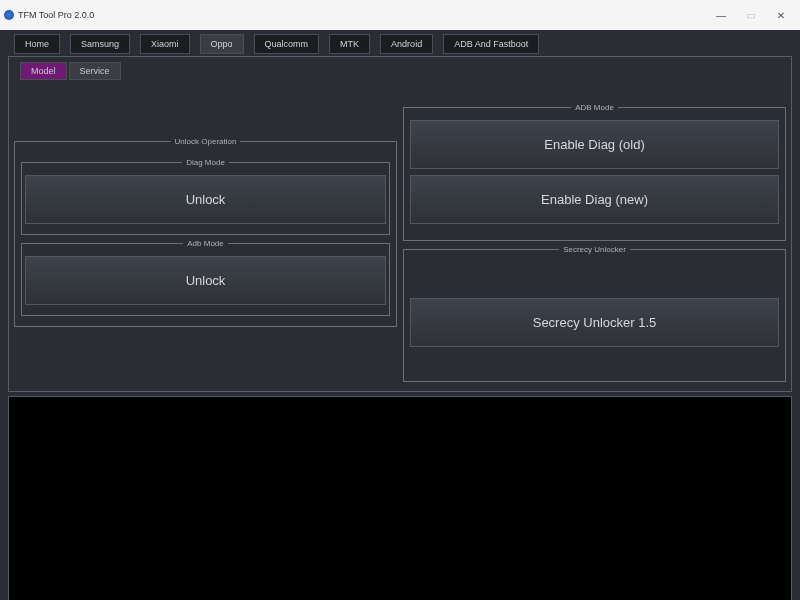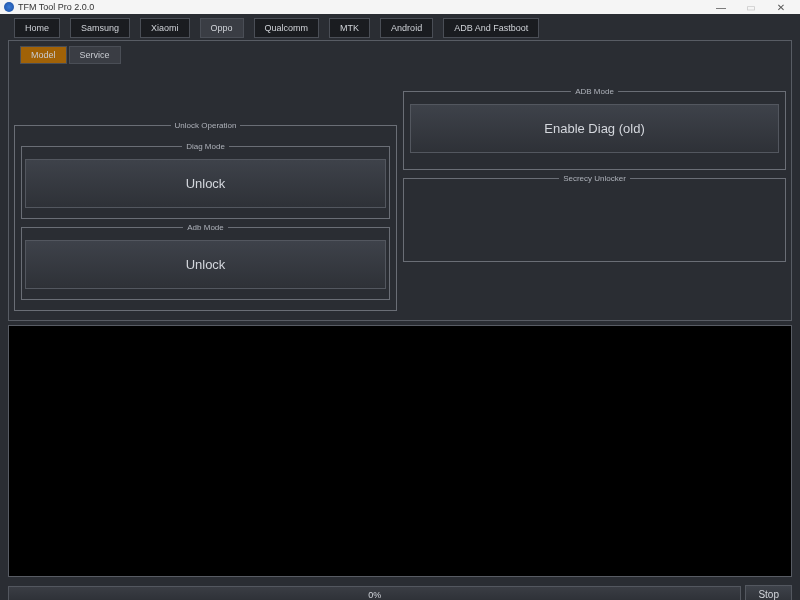--- a/index.html
+++ b/index.html
@@ -6,21 +6,21 @@
     body {
       width: 800px;
       height: 600px;
       background: #2a2d33;
       font-family: "Segoe UI", Arial, sans-serif;
       font-size: 11px;
       color: #b8bcc4;
       overflow: hidden;
     }
     .titlebar {
-      height: 14px;
+      height: 30px;
       background: #f5f5f5;
       display: flex;
       align-items: center;
       padding: 0 4px;
       color: #333;
       font-size: 9px;
     }
     .titlebar .app-icon {
       width: 10px; height: 10px;
       background: radial-gradient(circle, #3a7bd5, #1a4ca0);
@@ -59,21 +59,21 @@
       padding: 5px 5px 5px 5px;
       background: #2a2d33;
     }
     .sub-tabs {
       display: flex;
       gap: 2px;
       margin-bottom: 4px;
       padding-left: 6px;
     }
     .sub-tab {
-      background: #a16207;
+      background: #701a75;
       border: 1px solid #4a4e56;
       color: #c8cbd1;
       padding: 3px 10px;
       font-size: 9px;
       cursor: pointer;
     }
     .sub-tab.active { background: #3a3d44; }
     .panels-row {
       display: flex;
       gap: 6px;
@@ -197,25 +197,27 @@
             <legend>Adb Mode</legend>
             <button class="action-btn">Unlock</button>
           </fieldset>
         </fieldset>
       </div>
 
       <div class="right-col">
         <fieldset class="group">
           <legend>ADB Mode</legend>
           <button class="action-btn">Enable Diag (old)</button>
+          <button class="action-btn">Enable Diag (new)</button>
         </fieldset>
         <fieldset class="group secrecy">
           <legend>Secrecy Unlocker</legend>
           <div style="height:12px"></div>
           <div class="spacer"></div>
+          <button class="action-btn">Secrecy Unlocker 1.5</button>
           <div style="height:18px"></div>
         </fieldset>
       </div>
     </div>
   </div>
 
   <div class="log-area"></div>
 </div>
 
 <div class="bottom-bar">

